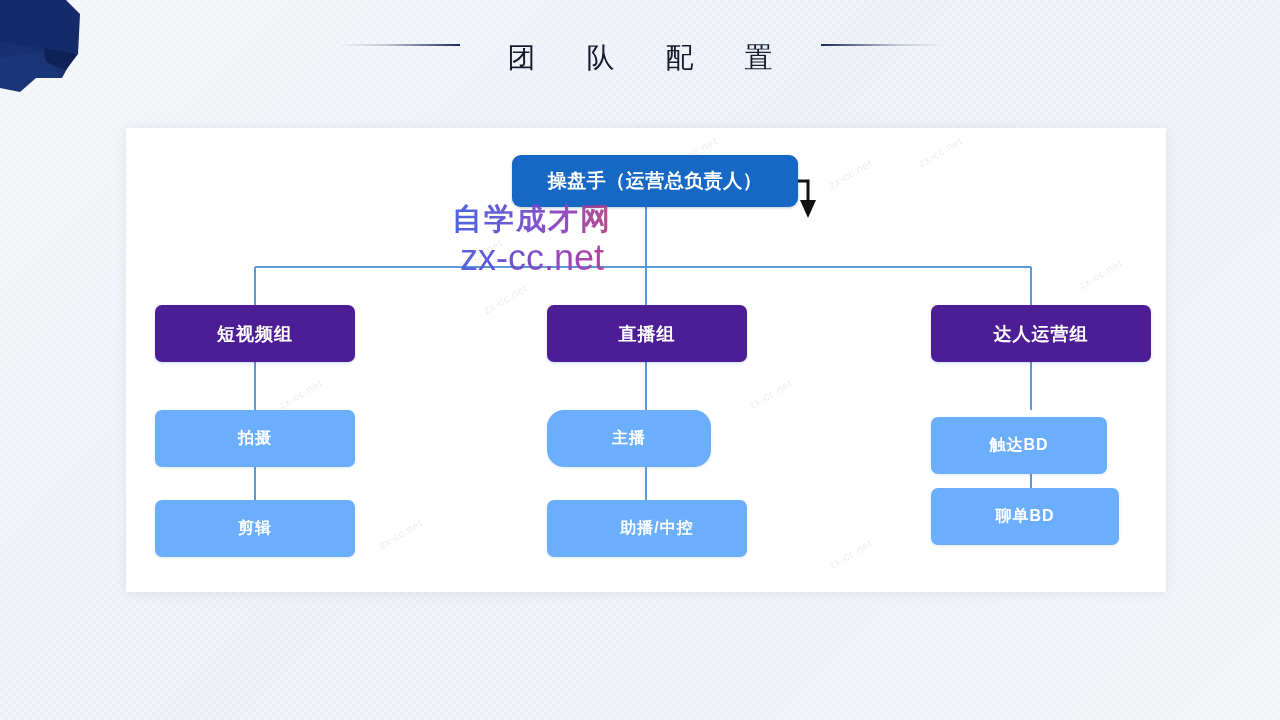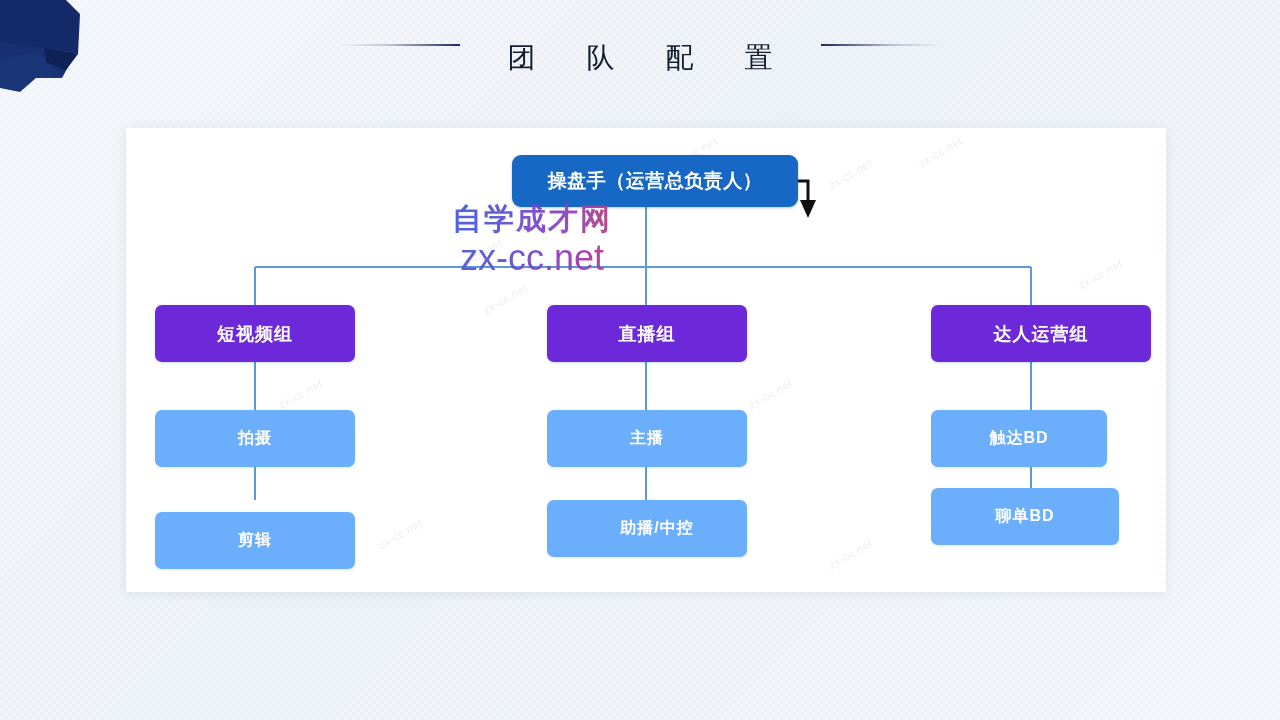--- a/index.html
+++ b/index.html
@@ -128,21 +128,21 @@
   }
 
   .node.root {
     background: #1668c4;
     font-size: 19px;
     border-radius: 9px;
     letter-spacing: .5px;
     box-shadow: 0 1px 3px rgba(10,60,120,.28);
   }
   .node.group {
-    background: #6d28d9;
+    background: #4c1d95;
     font-size: 18px;
     box-shadow: 0 1px 3px rgba(10,90,180,.22);
   }
   .node.leaf {
     background: #6baefb;
     font-size: 16px;
     box-shadow: 0 1px 3px rgba(60,120,200,.16);
   }
 
   
@@ -252,24 +252,24 @@
         <polygon points="674,72 690,72 682,90" fill="#111111"></polygon>
       </g>
     </svg>
 
     <div class="chart">
         <div class="node root" style="left: 386px; top: 27px; width: 286px; height: 52px;">操盘手（运营总负责人）</div>
         <div class="node group" style="left: 29px; top: 177px; width: 200px; height: 57px;">短视频组</div>
         <div class="node group" style="left: 421px; top: 177px; width: 200px; height: 57px;">直播组</div>
         <div class="node group" style="left: 805px; top: 177px; width: 220px; height: 57px;">达人运营组</div>
         <div class="node leaf" style="left: 29px; top: 282px; width: 200px; height: 57px;">拍摄</div>
-        <div class="node leaf" style="left: 29px; top: 372px; width: 200px; height: 57px; margin-top: 12px;">剪辑</div>
-        <div class="node leaf" style="left: 421px; top: 282px; width: 200px; height: 57px;">主播</div>
+        <div class="node leaf" style="left: 29px; top: 372px; width: 200px; height: 57px;">剪辑</div>
+        <div class="node leaf" style="left: 421px; top: 282px; width: 164px; height: 57px; border-radius: 17px;">主播</div>
         <div class="node leaf" style="left: 421px; top: 372px; width: 200px; height: 57px; padding-left: 20px;">助播/中控</div>
-        <div class="node leaf" style="left: 805px; top: 282px; width: 176px; height: 57px;">触达BD</div>
+        <div class="node leaf" style="left: 805px; top: 289px; width: 176px; height: 57px;">触达BD</div>
         <div class="node leaf" style="left: 805px; top: 360px; width: 188px; height: 57px;">聊单BD</div>
       </div>
   </div>
 
   <div class="logo-watermark">
     <div class="wm-cn">自学成才网</div>
     <div class="wm-url">zx-cc.net</div>
   </div>
 
 

